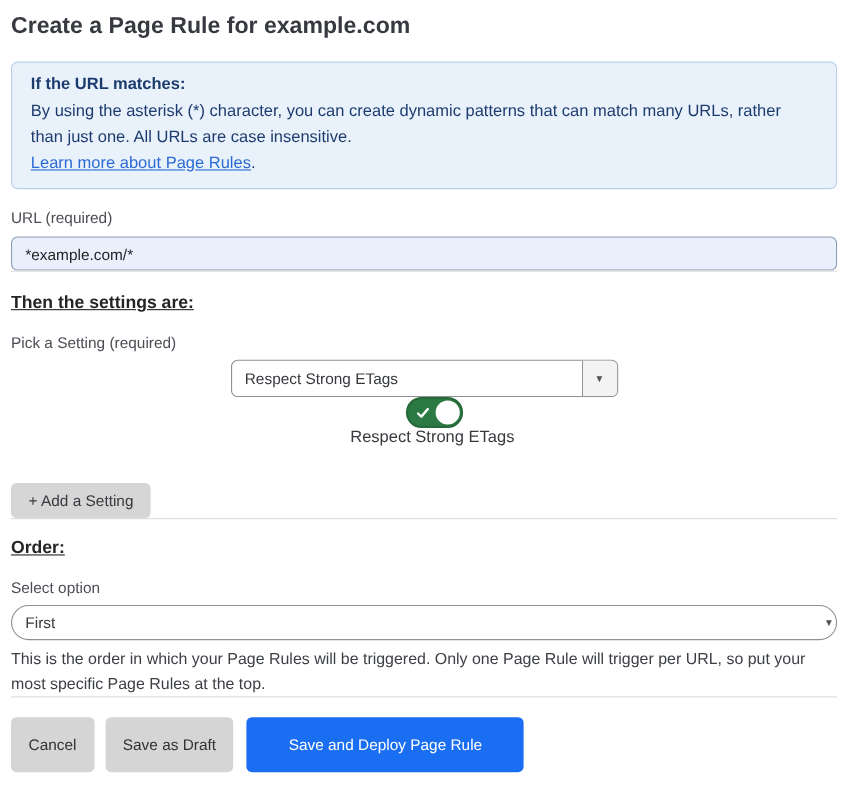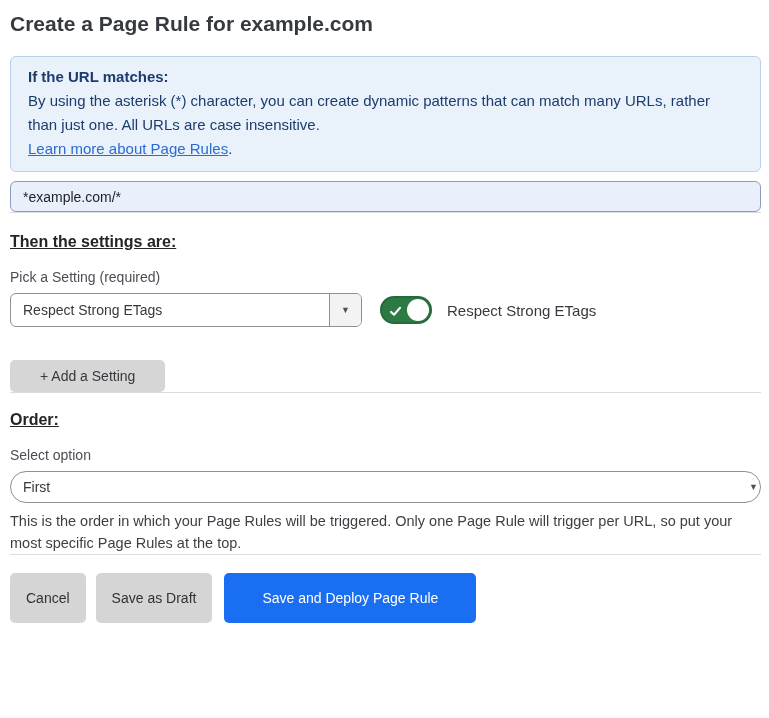--- a/index.html
+++ b/index.html
@@ -76,20 +76,21 @@
     font-size: 16px;
     font-weight: 700;
     color: #222426;
     text-decoration: underline;
   }
 
   .setting-row {
     margin-top: 8px;
     display: flex;
     align-items: center;
+    flex-direction: column;
   }
   .dropdown {
     width: 352px;
     height: 34px;
     border: 1px solid #8d9095;
     border-radius: 6px;
     background: #ffffff;
     display: flex;
     cursor: pointer;
   }
@@ -145,21 +146,21 @@
   }
   .toggle-label {
     margin-left: 15px;
     font-size: 15px;
     color: #36393d;
   }
 
   .add-setting-btn {
     margin-top: 33px;
     height: 32px;
-    padding: 0 30px;
+    padding: 0 16px;
     background: #d6d6d6;
     border: none;
     border-radius: 5px;
     font-size: 14px;
     color: #36393d;
     font-family: inherit;
     cursor: pointer;
   }
 
   .order-heading { margin-top: 18px; }
@@ -221,20 +222,21 @@
 <div class="container">
 
   <h1 class="page-title">Create a Page Rule for example.com</h1>
 
   <div class="info-box">
     <div class="info-heading">If the URL matches:</div>
     <div class="info-body">By using the asterisk (*) character, you can create dynamic patterns that can match many URLs, rather than just one. All URLs are case insensitive.</div>
     <div class="info-link-line"><a href="#">Learn more about Page Rules</a><span>.</span></div>
   </div>
 
+  <label class="field-label">URL (required)</label>
   <input class="url-input" type="text" value="*example.com/*" style="">
 
   <hr class="divider hr-1">
 
   <h2 class="section-heading">Then the settings are:</h2>
 
   <label class="field-label">Pick a Setting (required)</label>
 
   <div class="setting-row">
     <div class="dropdown">

